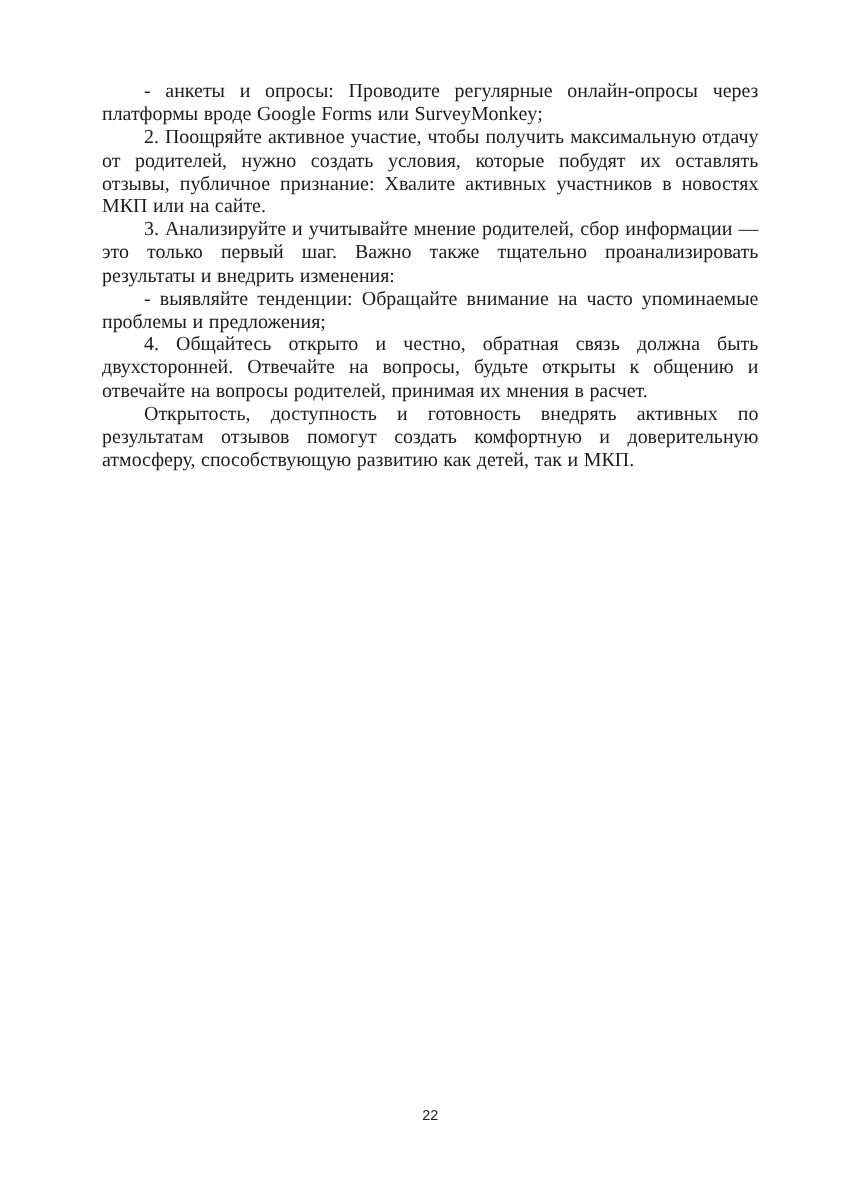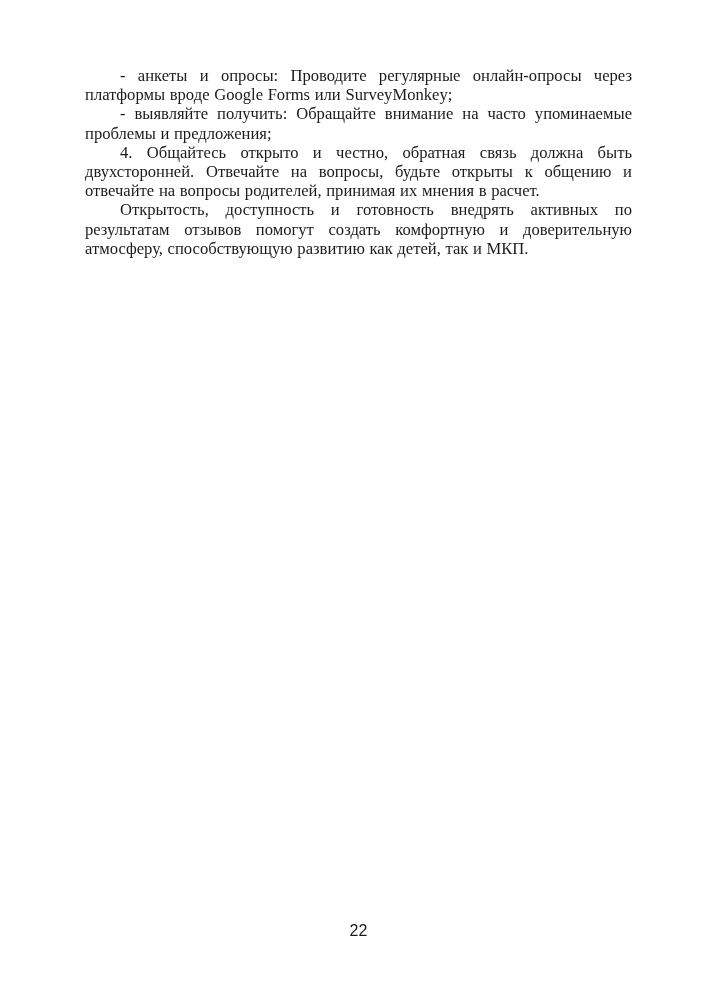--- a/index.html
+++ b/index.html
@@ -38,28 +38,30 @@
     text-indent: 35px;
     word-spacing: 0.5px;
   }
   .page-number {
     position: absolute;
     top: 922px;
     left: 85px;
     width: 547px;
     text-align: center;
     font-family: "Liberation Sans", sans-serif;
-    font-size: 16px;
+    font-size: 12px;
     color: #1b1b1b;
   }
 </style>
 </head>
 <body>
 
 <div class="page">
   <div class="content">
       <p>- анкеты и опросы: Проводите регулярные онлайн-опросы через платформы вроде Google Forms или SurveyMonkey;</p>
-      <p>- выявляйте получить: Обращайте внимание на часто упоминаемые проблемы и предложения;</p>
+      <p>2. Поощряйте активное участие, чтобы получить максимальную отдачу от родителей, нужно создать условия, которые побудят их оставлять отзывы, публичное признание: Хвалите активных участников в новостях МКП или на сайте.</p>
+      <p>3. Анализируйте и учитывайте мнение родителей, сбор информации — это только первый шаг. Важно также тщательно проанализировать результаты и внедрить изменения:</p>
+      <p>- выявляйте тенденции: Обращайте внимание на часто упоминаемые проблемы и предложения;</p>
       <p>4. Общайтесь открыто и честно, обратная связь должна быть двухсторонней. Отвечайте на вопросы, будьте открыты к общению и отвечайте на вопросы родителей, принимая их мнения в расчет.</p>
       <p>Открытость, доступность и готовность внедрять активных по результатам отзывов помогут создать комфортную и доверительную атмосферу, способствующую развитию как детей, так и МКП.</p>
     </div>
   <div class="page-number">22</div>
 </div>
 
 </body></html>

